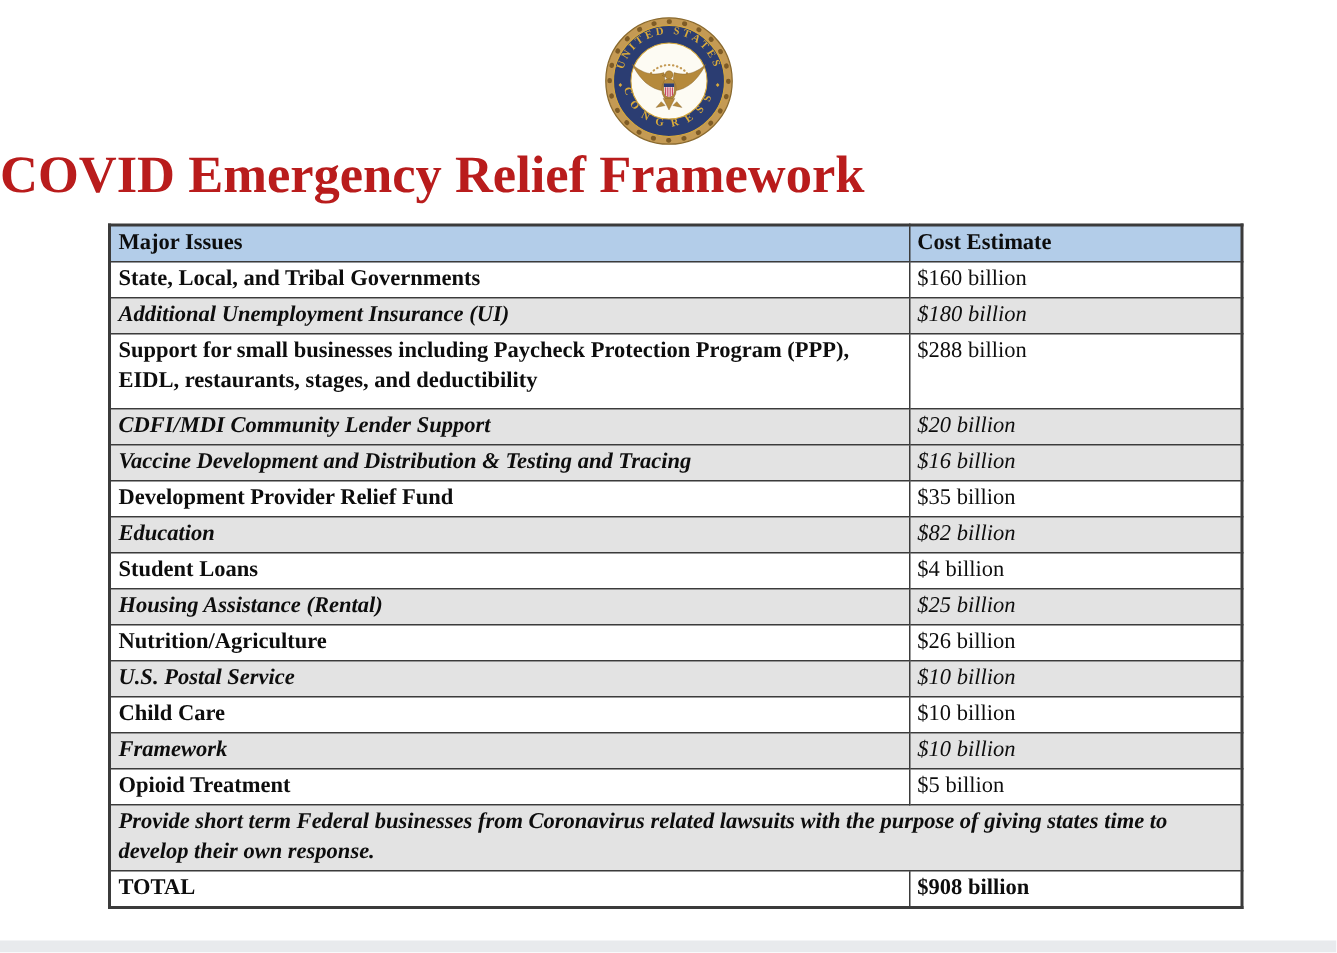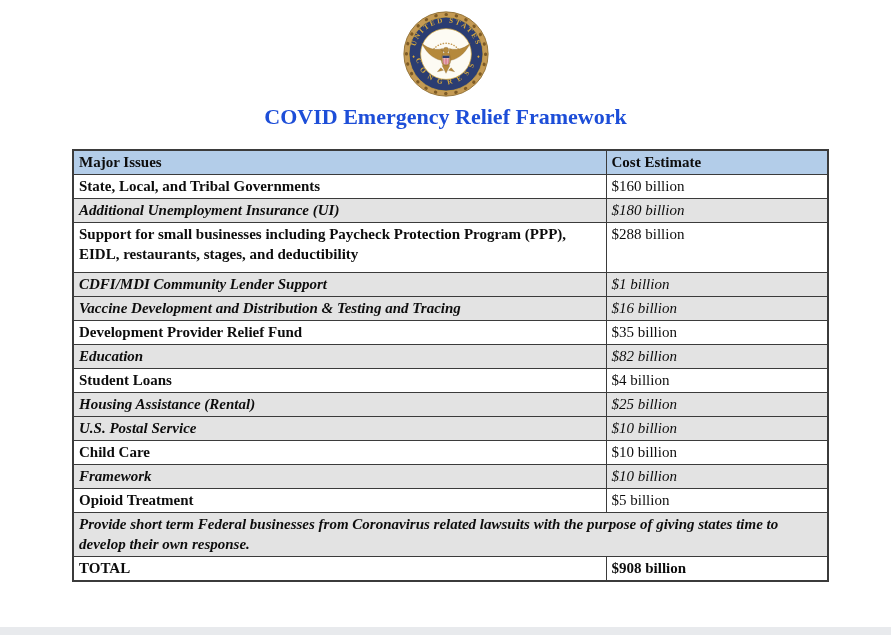--- a/index.html
+++ b/index.html
@@ -18,25 +18,24 @@
   body {
     width: 891px; height: 635px;
     background: #ffffff;
     font-family: "Liberation Serif", "DejaVu Serif", serif;
     position: relative;
     overflow: hidden;
   }
   .seal-wrap { text-align: center; padding-top: 11px; height: 97px; }
   svg.seal { width: 86px; height: 86px; display: inline-block; }
   h1.doc-title {
-    text-align: center;
-    font-size: 22px;
+    font-size: 35px;
     line-height: 31px;
     margin: 4px 0 0 0;
-    color: #1d4ed8;
+    color: #b91c1c;
     font-weight: bold;
   }
   table.relief {
     border-collapse: collapse;
     table-layout: fixed;
     width: 755px;
     margin: 17px 0 0 72px;
     border: 2px solid var(--border);
   }
   col.c1 { width: 533px; }
@@ -145,41 +144,45 @@
         <tr class="shaded">
           <td class="issue">Additional Unemployment Insurance (UI)</td>
           <td class="cost">$180 billion</td>
         </tr>
         <tr class="tall">
           <td class="issue">Support for small businesses including Paycheck Protection Program (PPP), EIDL, restaurants, stages, and deductibility</td>
           <td class="cost">$288 billion</td>
         </tr>
         <tr class="shaded">
           <td class="issue">CDFI/MDI Community Lender Support</td>
-          <td class="cost">$1 billion</td>
+          <td class="cost">$20 billion</td>
         </tr>
         <tr class="shaded">
           <td class="issue">Vaccine Development and Distribution &amp; Testing and Tracing</td>
           <td class="cost">$16 billion</td>
         </tr>
         <tr>
           <td class="issue">Development Provider Relief Fund</td>
           <td class="cost">$35 billion</td>
         </tr>
         <tr class="shaded">
           <td class="issue">Education</td>
           <td class="cost">$82 billion</td>
         </tr>
         <tr>
           <td class="issue">Student Loans</td>
           <td class="cost">$4 billion</td>
         </tr>
         <tr class="shaded">
           <td class="issue">Housing Assistance (Rental)</td>
           <td class="cost">$25 billion</td>
+        </tr>
+        <tr>
+          <td class="issue">Nutrition/Agriculture</td>
+          <td class="cost">$26 billion</td>
         </tr>
         <tr class="shaded">
           <td class="issue">U.S. Postal Service</td>
           <td class="cost">$10 billion</td>
         </tr>
         <tr>
           <td class="issue">Child Care</td>
           <td class="cost">$10 billion</td>
         </tr>
         <tr class="shaded">

